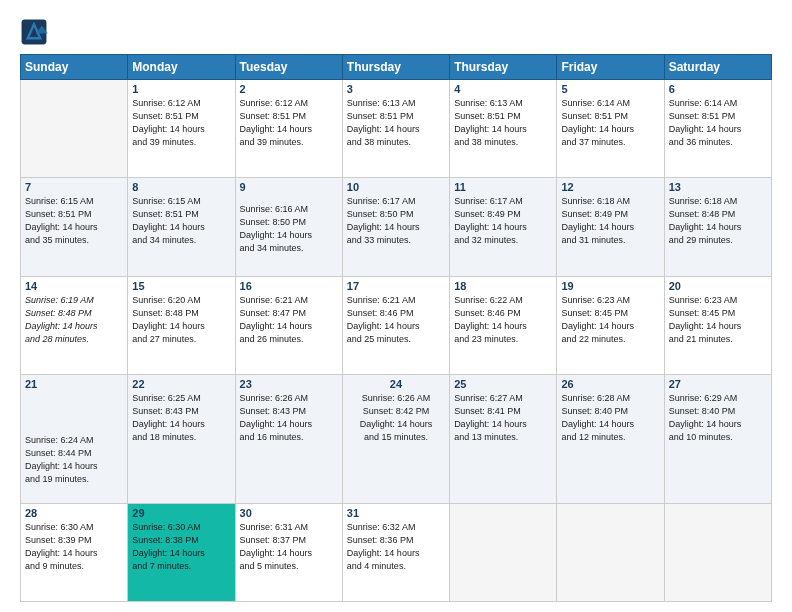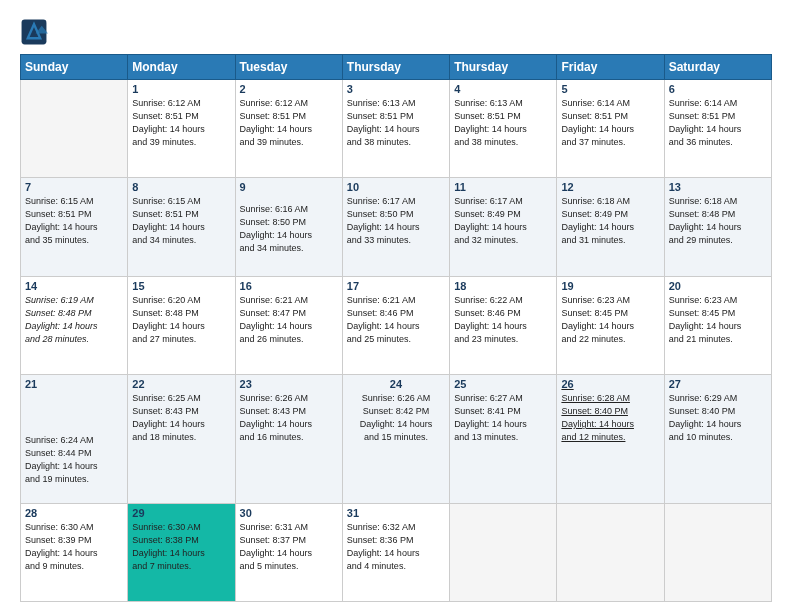--- a/index.html
+++ b/index.html
@@ -307,21 +307,21 @@
 Daylight: 14 hours
 and 15 minutes.</div>
           </td>
           <td style="background: rgb(240, 244, 248);">
             <span class="day-num">25</span>
             <div class="day-info" style="white-space: pre-line;">Sunrise: 6:27 AM
 Sunset: 8:41 PM
 Daylight: 14 hours
 and 13 minutes.</div>
           </td>
-          <td style="background: rgb(240, 244, 248); text-decoration: underline;">
+          <td style="background: rgb(240, 244, 248);">
             <span class="day-num">26</span>
             <div class="day-info" style="white-space: pre-line;">Sunrise: 6:28 AM
 Sunset: 8:40 PM
 Daylight: 14 hours
 and 12 minutes.</div>
           </td>
           <td style="background: rgb(240, 244, 248);">
             <span class="day-num">27</span>
             <div class="day-info" style="white-space: pre-line;">Sunrise: 6:29 AM
 Sunset: 8:40 PM

